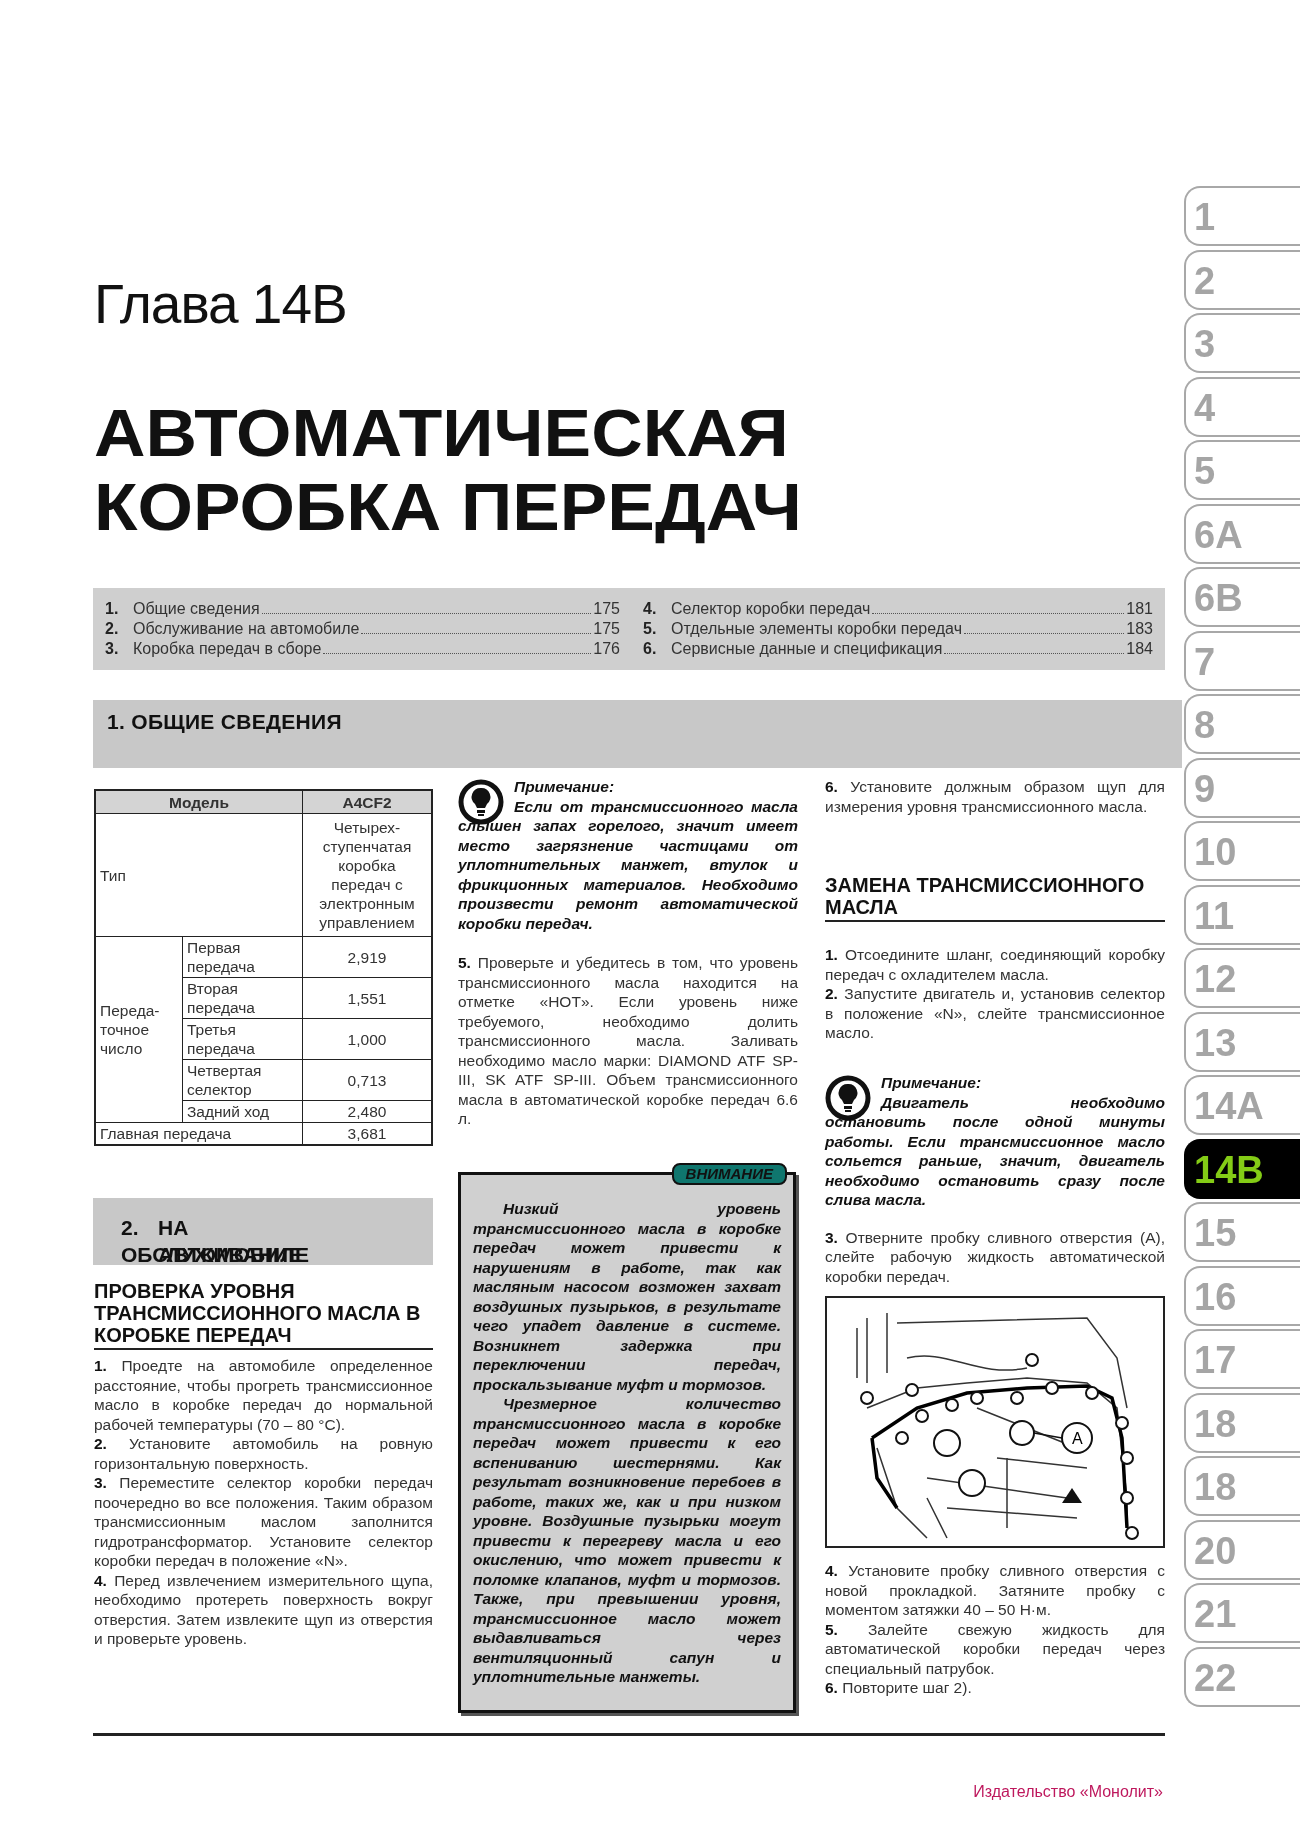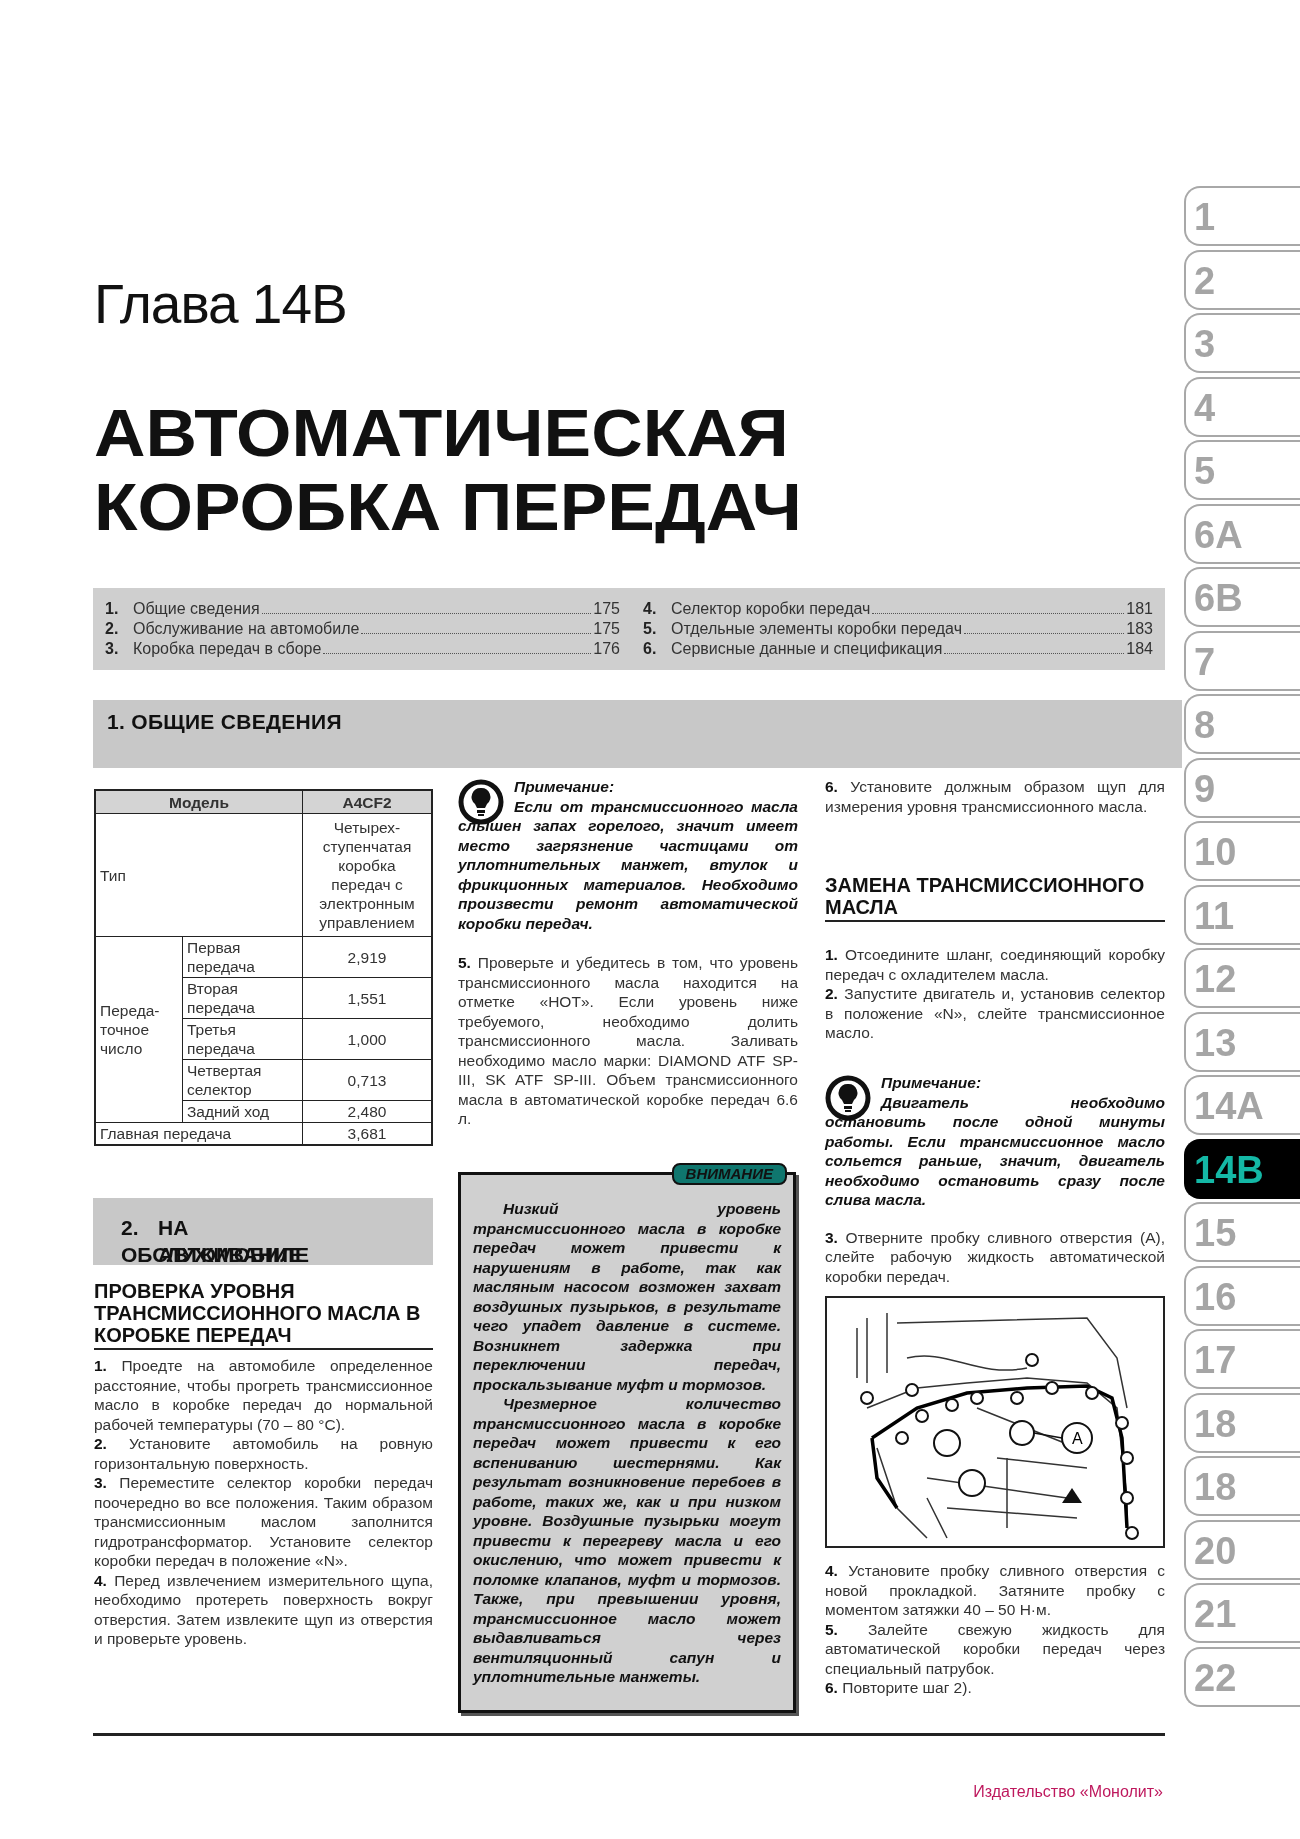--- a/index.html
+++ b/index.html
@@ -45,21 +45,21 @@
   .sec2 span .ind { padding-left:37px; }
 
   .figure { left:825px; top:1296px; width:340px; height:252px; border:2.5px solid #222; box-sizing:border-box; background:#fff; }
 
   .footer-line { left:93px; top:1733px; width:1072px; height:3px; background:#222; }
   .footer-text { right:137px; top:1744px; font-size:16px; color:#be185d;margin-top:39px; }
 
   .tab { position:absolute; left:1184px; width:140px; height:60px; border:2px solid #a8a8a8; border-right:none; border-radius:16px 0 0 16px; box-sizing:border-box; background:#fff; }
   .tab span { position:absolute; left:8px; top:8px; font-size:38px; font-weight:700; color:#a5a5a5; }
   .tab.active { background:#000; border-color:#000; }
-  .tab.active span { color:#14b8a6; }
+  .tab.active span { color:#84cc16; }
 </style>
 </head>
 <body>
 
 <div class="abs chapter">Глава 14В</div>
 <div class="abs title">
   <div>АВТОМАТИЧЕСКАЯ</div>
   <div>КОРОБКА ПЕРЕДАЧ</div>
 </div>
 

